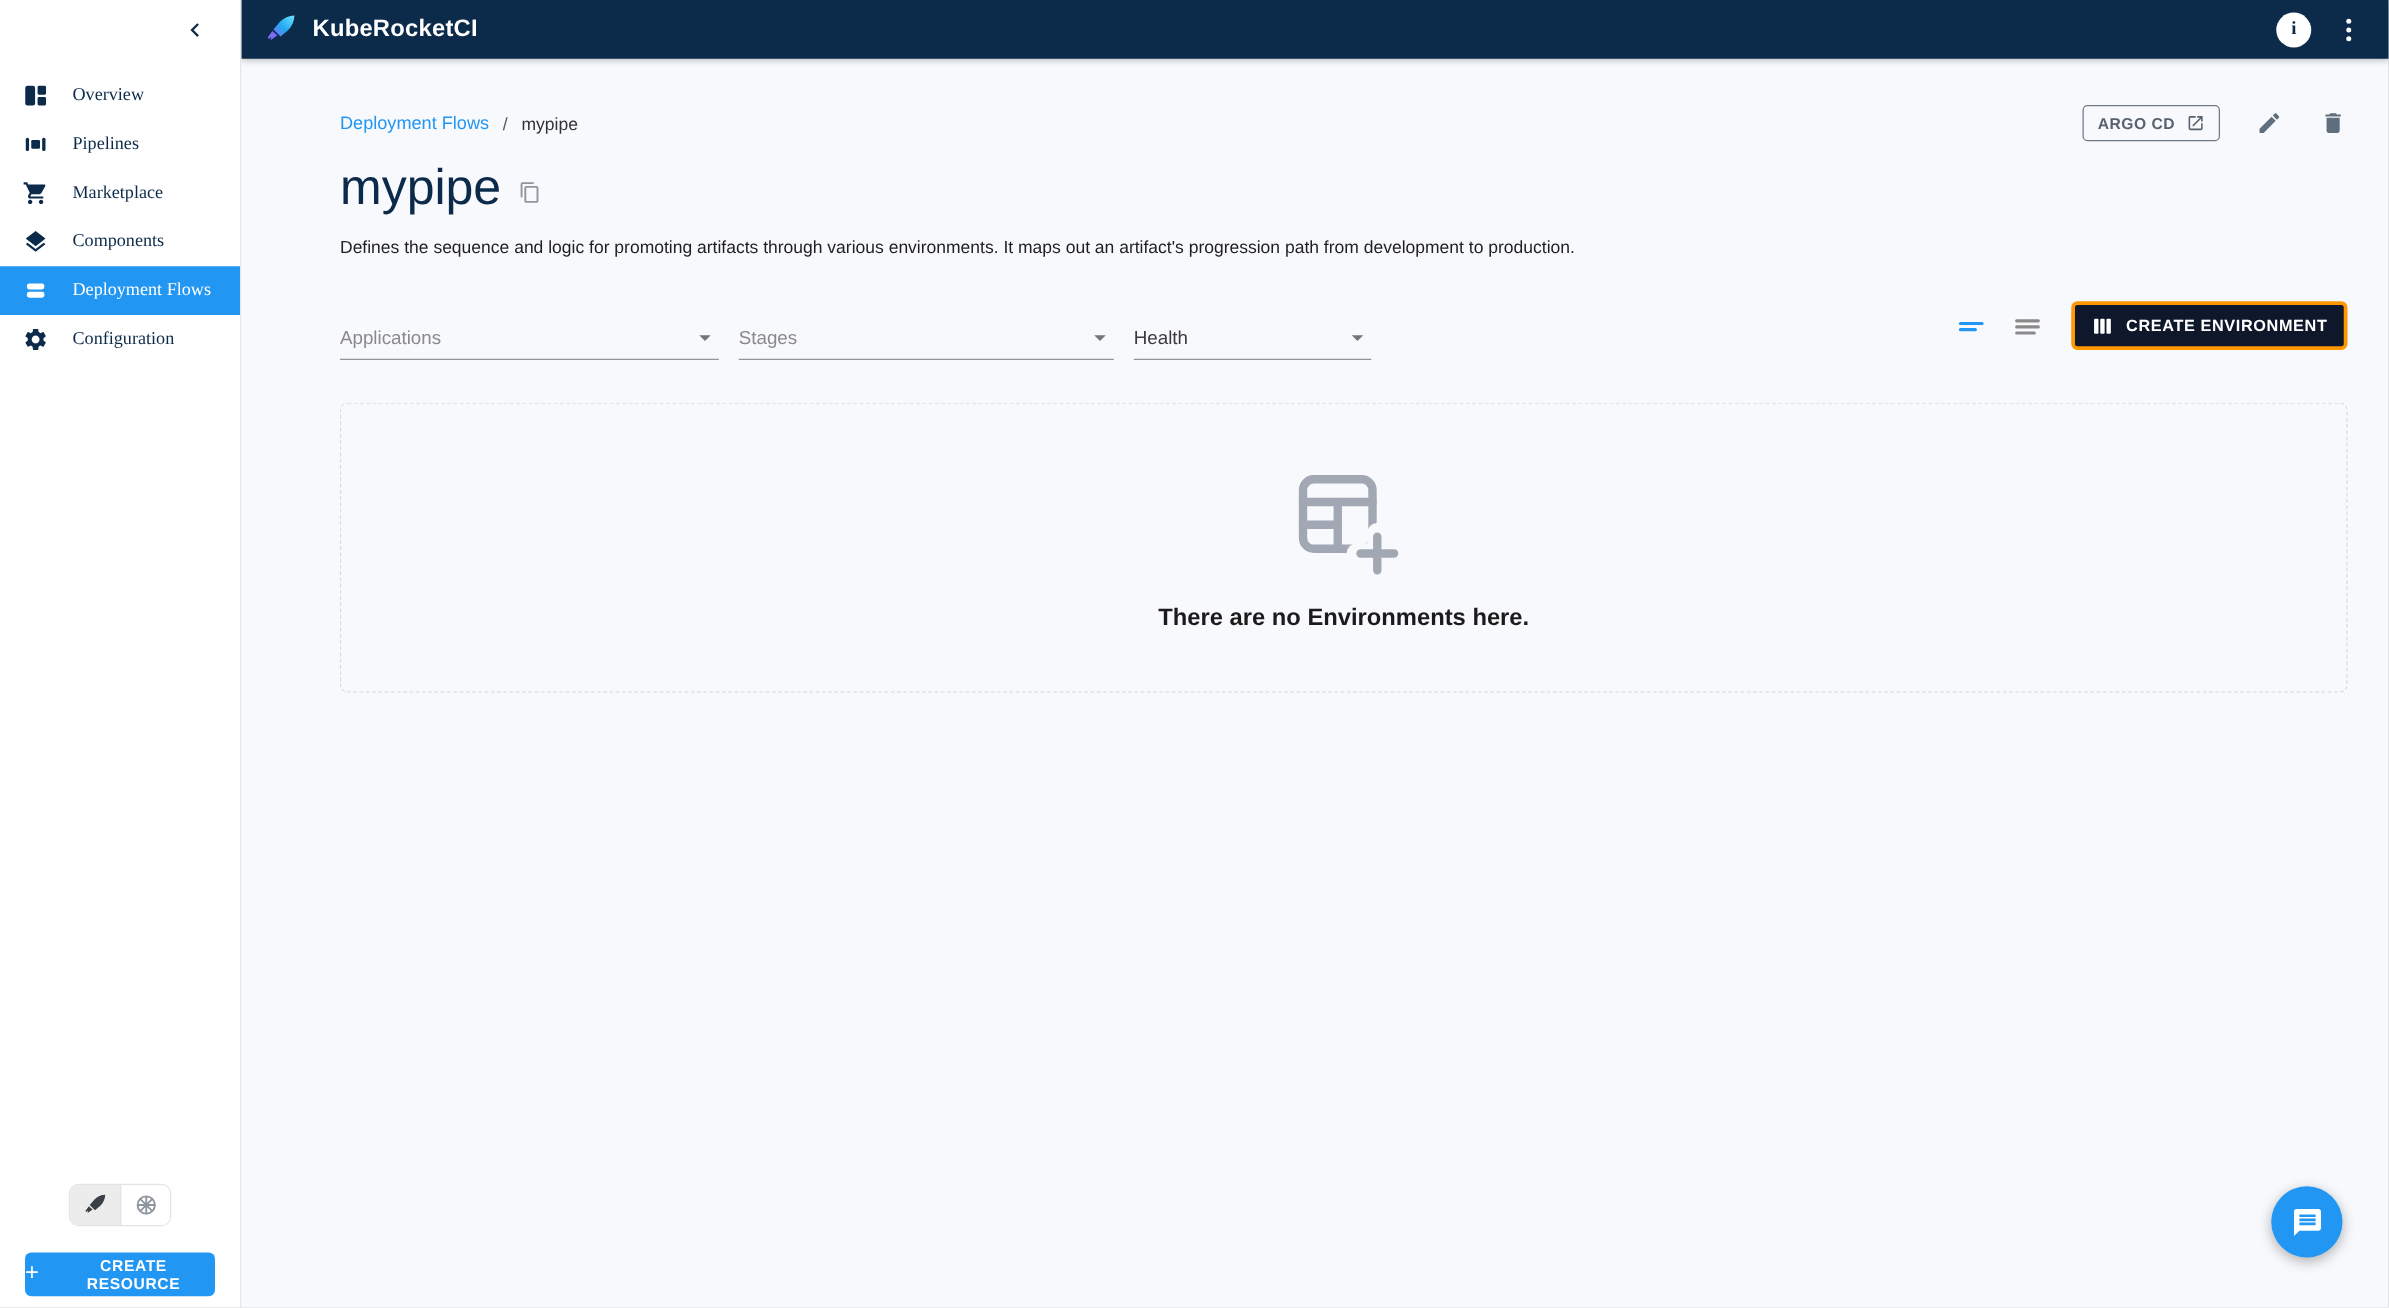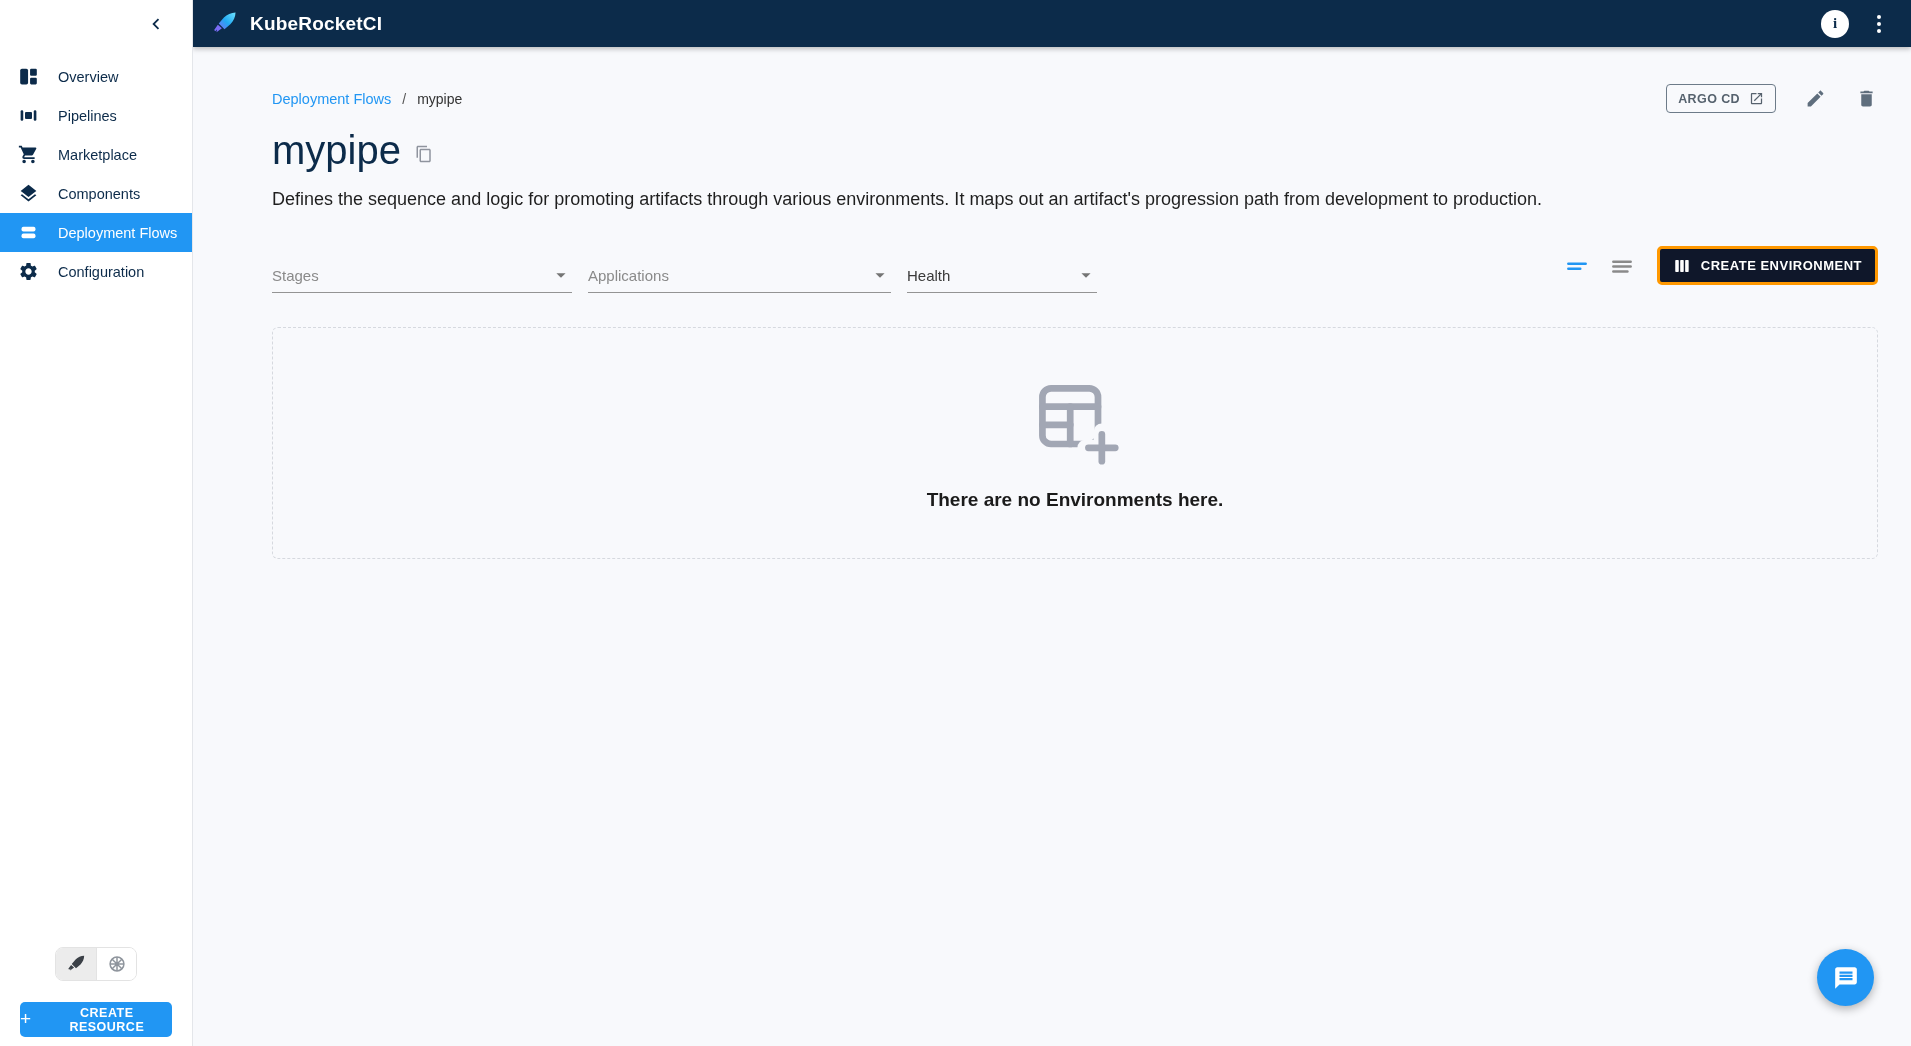--- a/index.html
+++ b/index.html
@@ -14,21 +14,21 @@
   .topbar-right { margin-left:auto; display:flex; align-items:center; gap:24px; }
   .info-btn { width:28px; height:28px; border-radius:50%; background:#fff; display:flex; align-items:center; justify-content:center;
               color:#0c2b4a; font-weight:700; font-size:15px; font-family:"Liberation Serif", serif; cursor:pointer; }
   .kebab { display:flex; flex-direction:column; gap:3px; padding:4px; cursor:pointer; }
   .kebab span { width:4px; height:4px; border-radius:50%; background:#fff; }
 
   
   .sidebar { position:absolute; left:0; top:0; bottom:0; width:193px; background:#fff; border-right:1px solid #e4e6ea; z-index:6; }
   .sidebar-header { height:47px; display:flex; align-items:center; justify-content:flex-end; padding-right:22px; }
   .collapse-btn { width:28px; height:28px; display:flex; align-items:center; justify-content:center; cursor:pointer; color:#0c2b4a; }
-  .nav { margin-top:10px; }
+  .nav { margin-top:10px;font-family:Liberation Serif, serif; }
   .nav-item { height:39px; display:flex; align-items:center; padding:0 10px 0 18px; gap:19px;
               color:#0c2b4a; font-size:14.5px; cursor:pointer; }
   .nav-item .nico { width:21px; height:21px; flex:0 0 21px; color:#0c2b4a; }
   .nav-item.active { background:#2196f3; color:#fff; }
   .nav-item.active .nico { color:#fff; }
 
   .sidebar-bottom { position:absolute; left:0; right:0; bottom:0; display:flex; flex-direction:column; align-items:center; padding-bottom:9px; }
   .toggle-group { display:flex; border:1px solid #e3e3e3; border-radius:8px; overflow:hidden; background:#fff; margin-bottom:21px; }
   .toggle-btn { width:40px; height:32px; display:flex; align-items:center; justify-content:center; cursor:pointer; background:#fff; }
   .toggle-btn.selected { background:#ececec; }
@@ -48,21 +48,21 @@
 
   .header-actions { margin-left:auto; display:flex; align-items:center; gap:27px; }
   .argo-chip { display:flex; align-items:center; gap:9px; border:1px solid #6d7b89; border-radius:4px;
                padding:6px 11px; color:#56626e; font-size:12.5px; font-weight:700; letter-spacing:.4px; cursor:pointer; background:transparent; font-family:Liberation Sans, sans-serif; }
   .icon-btn { width:24px; height:24px; display:flex; align-items:center; justify-content:center; color:#5f6e7d; cursor:pointer; background:none; border:none; }
 
   .title-row { margin-top:15px; display:flex; align-items:center; gap:14px; }
   .page-title { font-size:40px; font-weight:400; color:#0c2b4a; letter-spacing:0; }
   .copy-btn { width:18px; height:18px; color:#8f949e; cursor:pointer; background:none; border:none; padding:0; margin-top:6px; }
 
-  .page-desc { margin-top:16px; font-size:18px; color:#1f1f1f; }
+  .page-desc { margin-top:16px; font-size:14px; color:#1f1f1f; }
 
   .filters-row { margin-top:43px; position:relative; display:flex; align-items:flex-end; height:40px; }
   .filter { display:flex; align-items:center; border-bottom:1px solid #949494; padding-bottom:6px; margin-right:16px; cursor:pointer; }
   .filter .flabel { font-size:15px; color:#8a8a8a; }
   .filter.dark .flabel { color:#3a3a3a; }
   .filter .arrow { margin-left:auto; color:#757575; }
   .f-apps { width:303px; } .f-stages { width:300px; } .f-health { width:190px; }
 
   .toolbar { position:absolute; right:0; top:-7px; display:flex; align-items:center; gap:9px; }
   .view-btn { width:36px; height:36px; display:flex; align-items:center; justify-content:center; cursor:pointer; background:none; border:none; }
@@ -216,28 +216,28 @@
       <button class="copy-btn">
         <svg width="18" height="18" viewBox="0 0 24 24" fill="currentColor">
             <path d="M16 1H4c-1.1 0-2 .9-2 2v14h2V3h12V1zm3 4H8c-1.1 0-2 .9-2 2v14c0 1.1.9 2 2 2h11c1.1 0 2-.9 2-2V7c0-1.1-.9-2-2-2zm0 16H8V7h11v14z"></path>
           </svg>
       </button>
     </div>
 
     <p class="page-desc">Defines the sequence and logic for promoting artifacts through various environments. It maps out an artifact's progression path from development to production.</p>
 
     <div class="filters-row">
+      <div class="filter f-apps">
+        <span class="flabel">Applications</span>
+        <svg class="arrow" width="22" height="22" viewBox="0 0 24 24" fill="currentColor">
+            <path d="M7 10l5 5 5-5z"></path>
+          </svg>
+      </div>
       <div class="filter f-stages">
         <span class="flabel">Stages</span>
-        <svg class="arrow" width="22" height="22" viewBox="0 0 24 24" fill="currentColor">
-            <path d="M7 10l5 5 5-5z"></path>
-          </svg>
-      </div>
-      <div class="filter f-apps">
-        <span class="flabel">Applications</span>
         <svg class="arrow" width="22" height="22" viewBox="0 0 24 24" fill="currentColor">
             <path d="M7 10l5 5 5-5z"></path>
           </svg>
       </div>
       <div class="filter f-health dark">
         <span class="flabel">Health</span>
         <svg class="arrow" width="22" height="22" viewBox="0 0 24 24" fill="currentColor">
             <path d="M7 10l5 5 5-5z"></path>
           </svg>
       </div>

